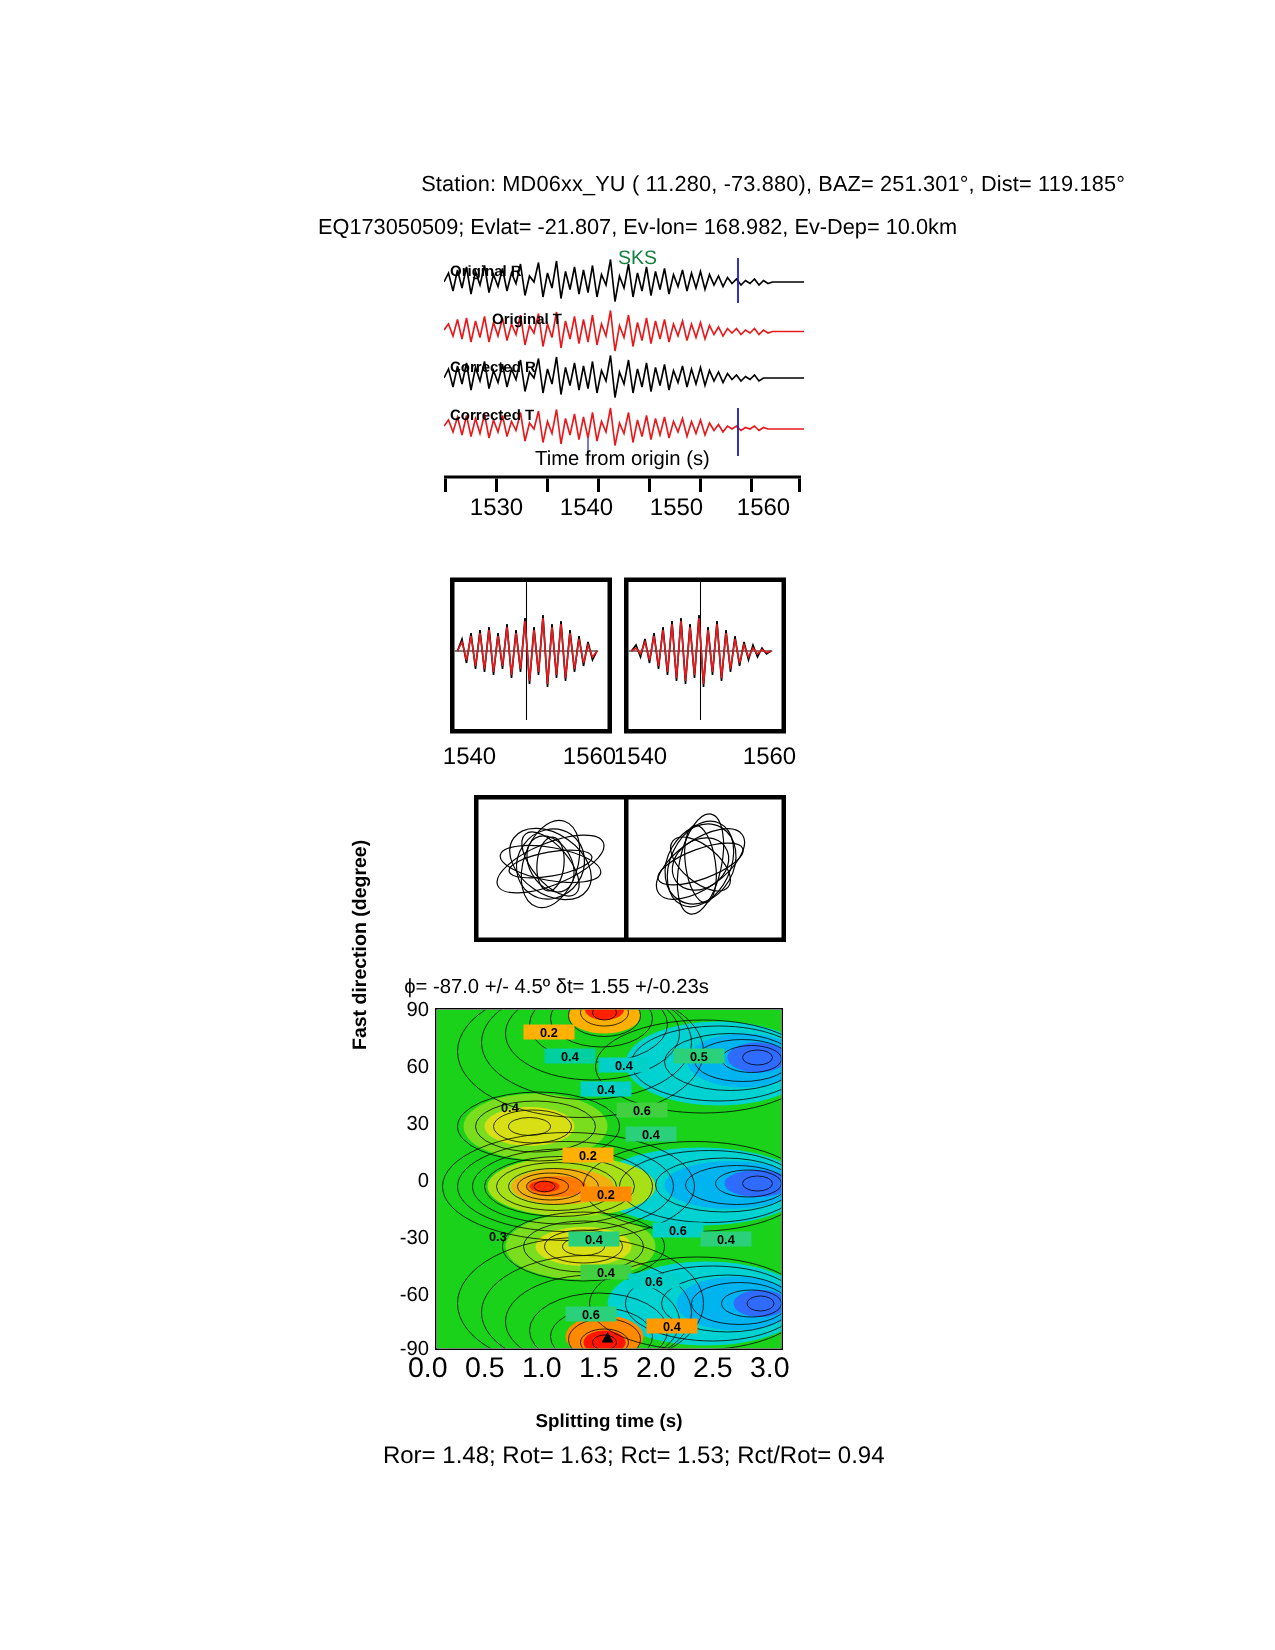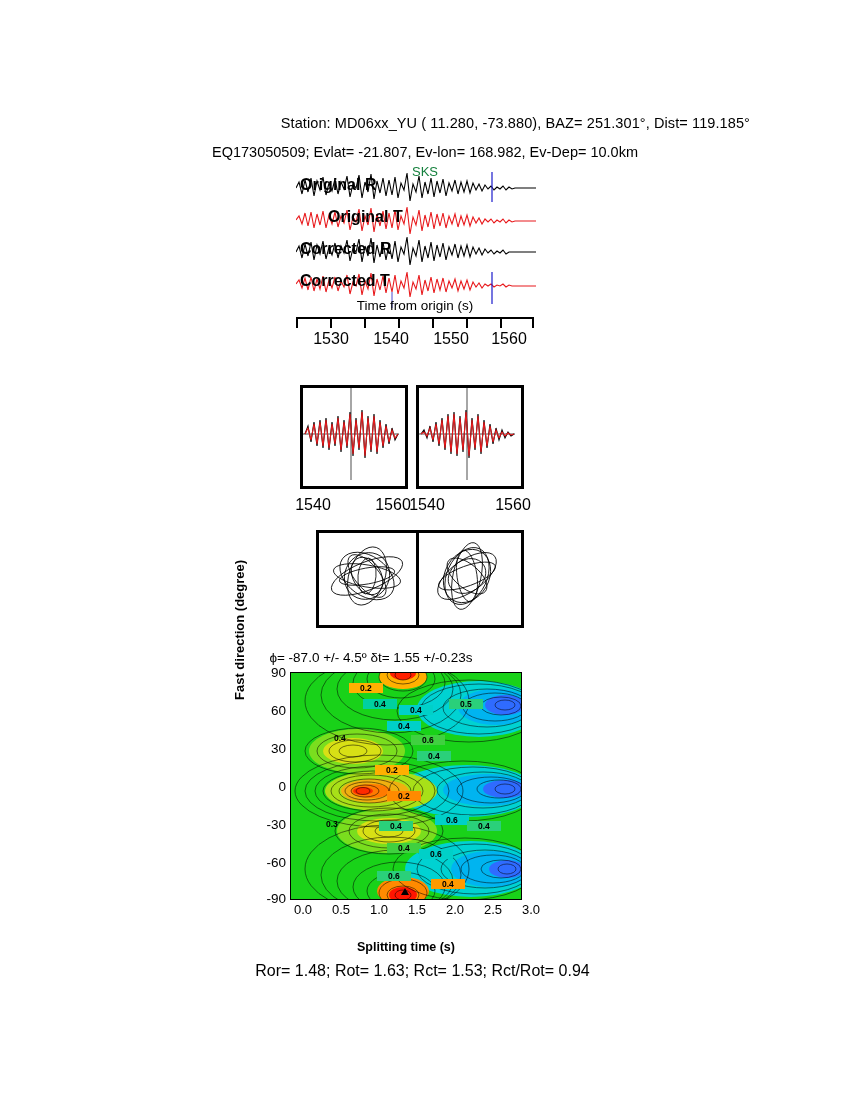--- a/index.html
+++ b/index.html
@@ -12,21 +12,21 @@
 
   
   .hdr{position:absolute;left:0;top:115px;width:750px;text-align:right;
        font-size:14.5px;letter-spacing:0.1px;}
   .hdr2{position:absolute;left:0;top:144px;width:850px;text-align:center;
        font-size:14.5px;}
 
   
   .wf{position:absolute;left:296px;top:168px;width:240px;height:140px;}
   .wf svg{display:block;}
-  .wflabel{position:absolute;font-weight:bold;font-size:16px;}
+  .wflabel{position:absolute;font-weight:bold;font-size:10px;}
   .sks{position:absolute;color:#15803d;font-size:13px;}
 
   .axisline{position:absolute;left:296px;top:317px;width:238px;height:2px;background:#000;}
   .tmlabel{position:absolute;left:296px;top:298px;width:238px;text-align:center;font-size:13.5px;}
   .ticks{position:absolute;left:296px;top:319px;width:238px;height:9px;}
   .ticks i{position:absolute;top:0;width:2px;height:9px;background:#000;}
   .tnums{position:absolute;left:276px;top:330px;width:280px;height:22px;font-size:16px;}
   .tnums span{position:absolute;top:0;transform:translateX(-50%);}
 
   
@@ -39,21 +39,21 @@
   .bxnums span{position:absolute;top:0;transform:translateX(-50%);}
 
   
   .phi{position:absolute;left:0;top:650px;width:742px;text-align:center;font-size:13.5px;}
   .cont-wrap{position:absolute;left:290px;top:672px;width:232px;height:228px;}
   .cont-frame{position:absolute;left:0;top:0;width:232px;height:228px;border:1px solid #000;
               box-sizing:border-box;overflow:hidden;}
   .ylab{position:absolute;left:232px;top:700px;font-size:13px;font-weight:bold;
         transform:rotate(-90deg);transform-origin:left top;white-space:nowrap;}
   .ytick{position:absolute;font-size:13.5px;text-align:right;width:42px;}
-  .xtick{position:absolute;font-size:13px;text-align:right;width:40px;transform:translateX(-50%);}
+  .xtick{position:absolute;font-size:19px;text-align:left;width:40px;transform:translateX(-50%);}
   .xlab{position:absolute;left:290px;top:940px;width:232px;text-align:center;
         font-size:12.5px;font-weight:bold;}
   .footer{position:absolute;left:0;top:962px;width:845px;text-align:center;font-size:16px;}
 
   .clab{position:absolute;font-size:8.5px;font-weight:bold;color:#000;
         padding:0 11px;line-height:10px;}
 </style>
 </head>
 <body>
 

